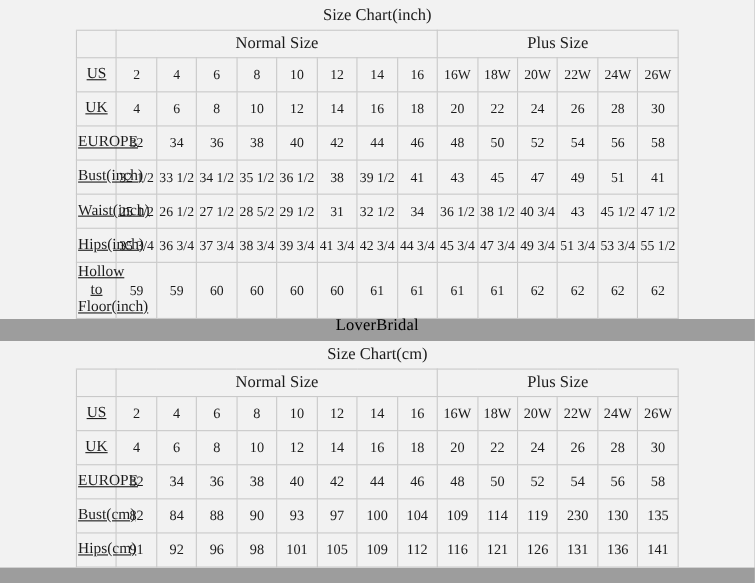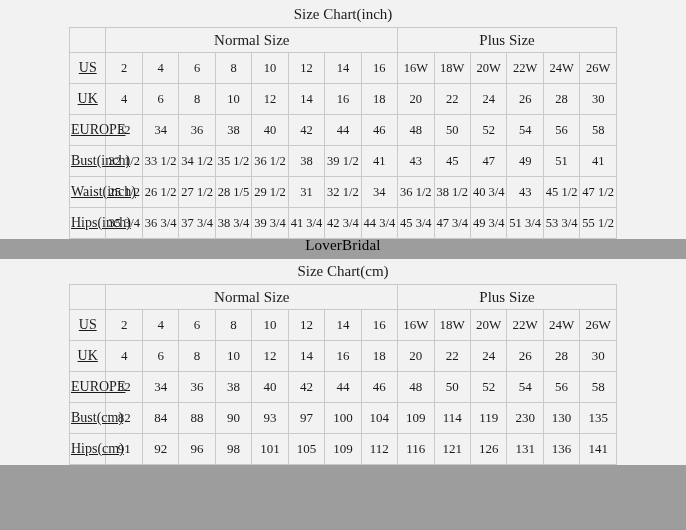--- a/index.html
+++ b/index.html
@@ -180,21 +180,21 @@
           <td class="datacell">47</td>
           <td class="datacell">49</td>
           <td class="datacell">51</td>
           <td class="datacell">41</td>
         </tr>
         <tr>
           <td class="rowlabel">Waist(inch)</td>
           <td class="datacell">25 1/2</td>
           <td class="datacell">26 1/2</td>
           <td class="datacell">27 1/2</td>
-          <td class="datacell">28 1/5</td>
+          <td class="datacell">28 5/2</td>
           <td class="datacell">29 1/2</td>
           <td class="datacell">31</td>
           <td class="datacell">32 1/2</td>
           <td class="datacell">34</td>
           <td class="datacell">36 1/2</td>
           <td class="datacell">38 1/2</td>
           <td class="datacell">40 3/4</td>
           <td class="datacell">43</td>
           <td class="datacell">45 1/2</td>
           <td class="datacell">47 1/2</td>
@@ -209,20 +209,37 @@
           <td class="datacell">41 3/4</td>
           <td class="datacell">42 3/4</td>
           <td class="datacell">44 3/4</td>
           <td class="datacell">45 3/4</td>
           <td class="datacell">47 3/4</td>
           <td class="datacell">49 3/4</td>
           <td class="datacell">51 3/4</td>
           <td class="datacell">53 3/4</td>
           <td class="datacell">55 1/2</td>
         </tr>
+        <tr class="row-tall">
+          <td class="rowlabel">Hollow to Floor(inch)</td>
+          <td class="datacell">59</td>
+          <td class="datacell">59</td>
+          <td class="datacell">60</td>
+          <td class="datacell">60</td>
+          <td class="datacell">60</td>
+          <td class="datacell">60</td>
+          <td class="datacell">61</td>
+          <td class="datacell">61</td>
+          <td class="datacell">61</td>
+          <td class="datacell">61</td>
+          <td class="datacell">62</td>
+          <td class="datacell">62</td>
+          <td class="datacell">62</td>
+          <td class="datacell">62</td>
+        </tr>
       </tbody>
     </table>
   </div>
 
   <div class="watermark-band">
     <div class="watermark">LoverBridal</div>
   </div>
 
   <div class="chart-block">
     <table class="size-chart cm-table">

